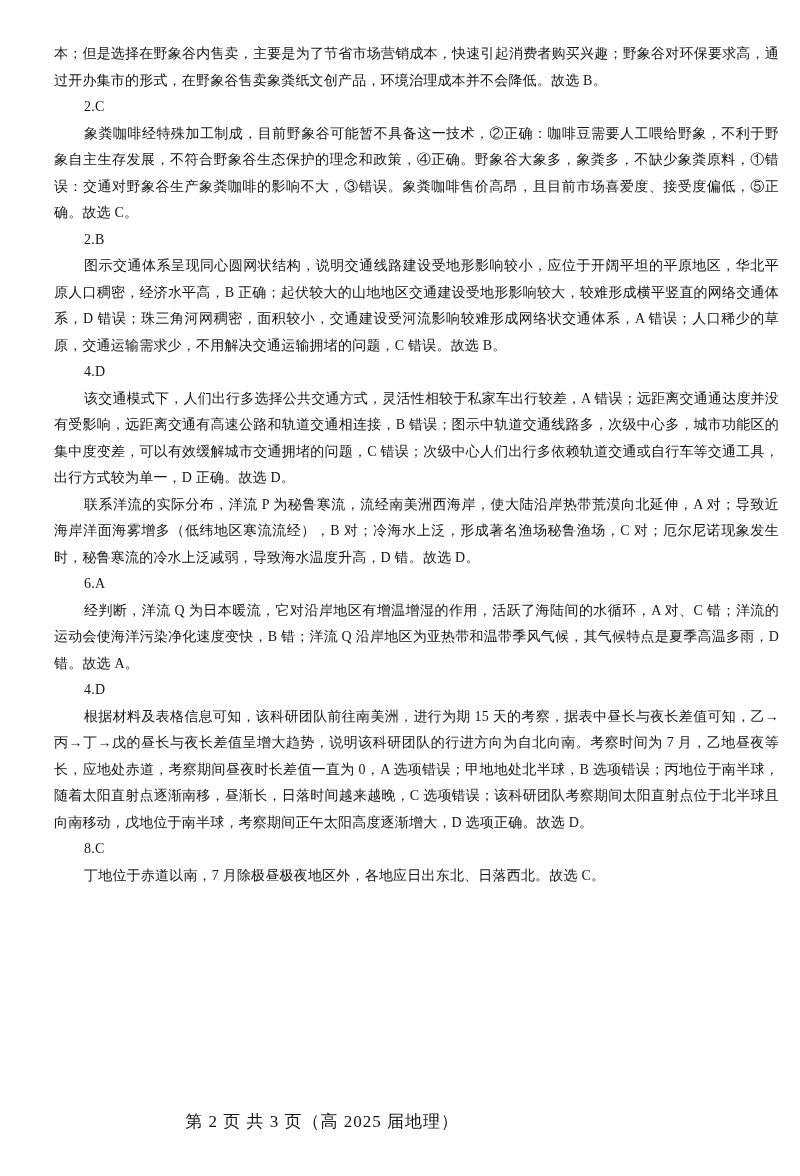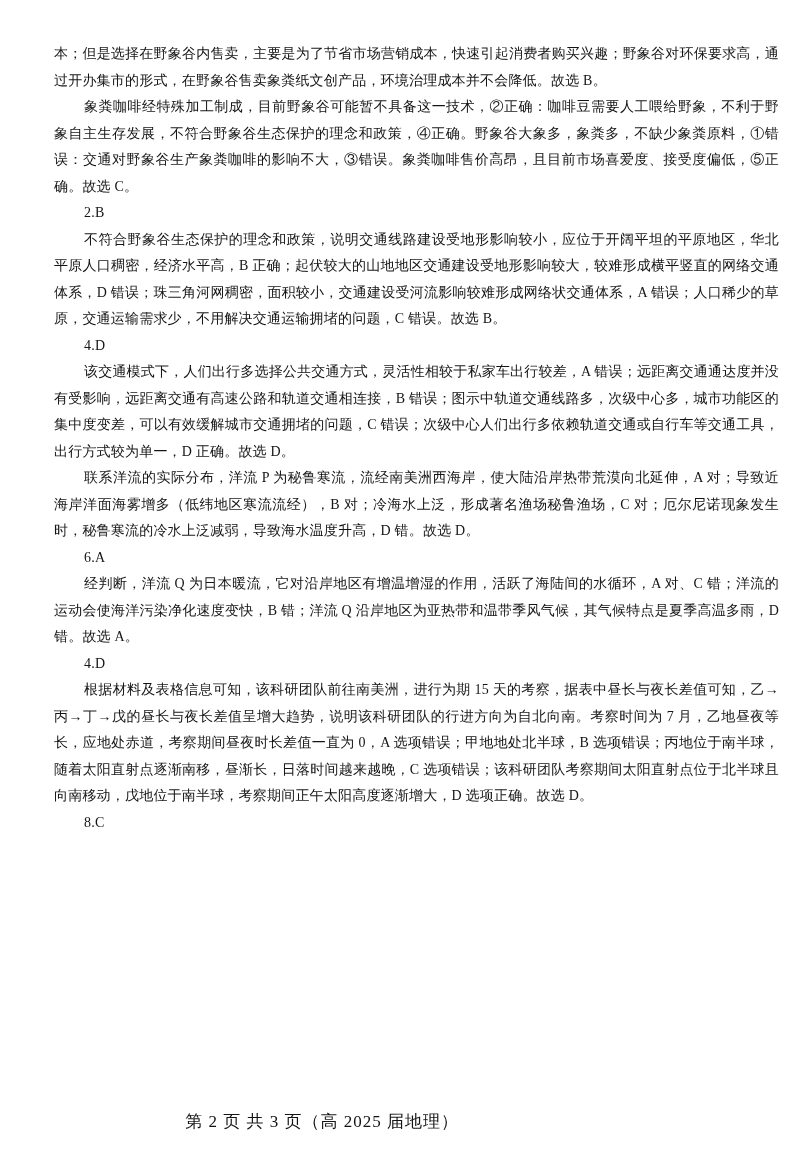--- a/index.html
+++ b/index.html
@@ -58,34 +58,36 @@
   }
 </style>
 </head>
 <body>
 
 <div class="page">
   <div class="content">
 
     <p class="continuation">本；但是选择在野象谷内售卖，主要是为了节省市场营销成本，快速引起消费者购买兴趣；野象谷对环保要求高，通过开办集市的形式，在野象谷售卖象粪纸文创产品，环境治理成本并不会降低。故选 B。</p>
 
+    <p class="answer-label">2.C</p>
     <p class="explanation">象粪咖啡经特殊加工制成，目前野象谷可能暂不具备这一技术，②正确：咖啡豆需要人工喂给野象，不利于野象自主生存发展，不符合野象谷生态保护的理念和政策，④正确。野象谷大象多，象粪多，不缺少象粪原料，①错误：交通对野象谷生产象粪咖啡的影响不大，③错误。象粪咖啡售价高昂，且目前市场喜爱度、接受度偏低，⑤正确。故选 C。</p>
 
     <p class="answer-label">2.B</p>
-    <p class="explanation">不符合野象谷生态保护的理念和政策，说明交通线路建设受地形影响较小，应位于开阔平坦的平原地区，华北平原人口稠密，经济水平高，B 正确；起伏较大的山地地区交通建设受地形影响较大，较难形成横平竖直的网络交通体系，D 错误；珠三角河网稠密，面积较小，交通建设受河流影响较难形成网络状交通体系，A 错误；人口稀少的草原，交通运输需求少，不用解决交通运输拥堵的问题，C 错误。故选 B。</p>
+    <p class="explanation">图示交通体系呈现同心圆网状结构，说明交通线路建设受地形影响较小，应位于开阔平坦的平原地区，华北平原人口稠密，经济水平高，B 正确；起伏较大的山地地区交通建设受地形影响较大，较难形成横平竖直的网络交通体系，D 错误；珠三角河网稠密，面积较小，交通建设受河流影响较难形成网络状交通体系，A 错误；人口稀少的草原，交通运输需求少，不用解决交通运输拥堵的问题，C 错误。故选 B。</p>
 
     <p class="answer-label">4.D</p>
     <p class="explanation">该交通模式下，人们出行多选择公共交通方式，灵活性相较于私家车出行较差，A 错误；远距离交通通达度并没有受影响，远距离交通有高速公路和轨道交通相连接，B 错误；图示中轨道交通线路多，次级中心多，城市功能区的集中度变差，可以有效缓解城市交通拥堵的问题，C 错误；次级中心人们出行多依赖轨道交通或自行车等交通工具，出行方式较为单一，D 正确。故选 D。</p>
 
     <p class="explanation">联系洋流的实际分布，洋流 P 为秘鲁寒流，流经南美洲西海岸，使大陆沿岸热带荒漠向北延伸，A 对；导致近海岸洋面海雾增多（低纬地区寒流流经），B 对；冷海水上泛，形成著名渔场秘鲁渔场，C 对；厄尔尼诺现象发生时，秘鲁寒流的冷水上泛减弱，导致海水温度升高，D 错。故选 D。</p>
 
     <p class="answer-label">6.A</p>
     <p class="explanation">经判断，洋流 Q 为日本暖流，它对沿岸地区有增温增湿的作用，活跃了海陆间的水循环，A 对、C 错；洋流的运动会使海洋污染净化速度变快，B 错；洋流 Q 沿岸地区为亚热带和温带季风气候，其气候特点是夏季高温多雨，D 错。故选 A。</p>
 
     <p class="answer-label">4.D</p>
     <p class="explanation">根据材料及表格信息可知，该科研团队前往南美洲，进行为期 15 天的考察，据表中昼长与夜长差值可知，乙→丙→丁→戊的昼长与夜长差值呈增大趋势，说明该科研团队的行进方向为自北向南。考察时间为 7 月，乙地昼夜等长，应地处赤道，考察期间昼夜时长差值一直为 0，A 选项错误；甲地地处北半球，B 选项错误；丙地位于南半球，随着太阳直射点逐渐南移，昼渐长，日落时间越来越晚，C 选项错误；该科研团队考察期间太阳直射点位于北半球且向南移动，戊地位于南半球，考察期间正午太阳高度逐渐增大，D 选项正确。故选 D。</p>
 
     <p class="answer-label">8.C</p>
+    <p class="explanation">丁地位于赤道以南，7 月除极昼极夜地区外，各地应日出东北、日落西北。故选 C。</p>
 
   </div>
 
   <div class="footer">第 2 页 共 3 页（高 2025 届地理）</div>
 </div>
 
 </body></html>

